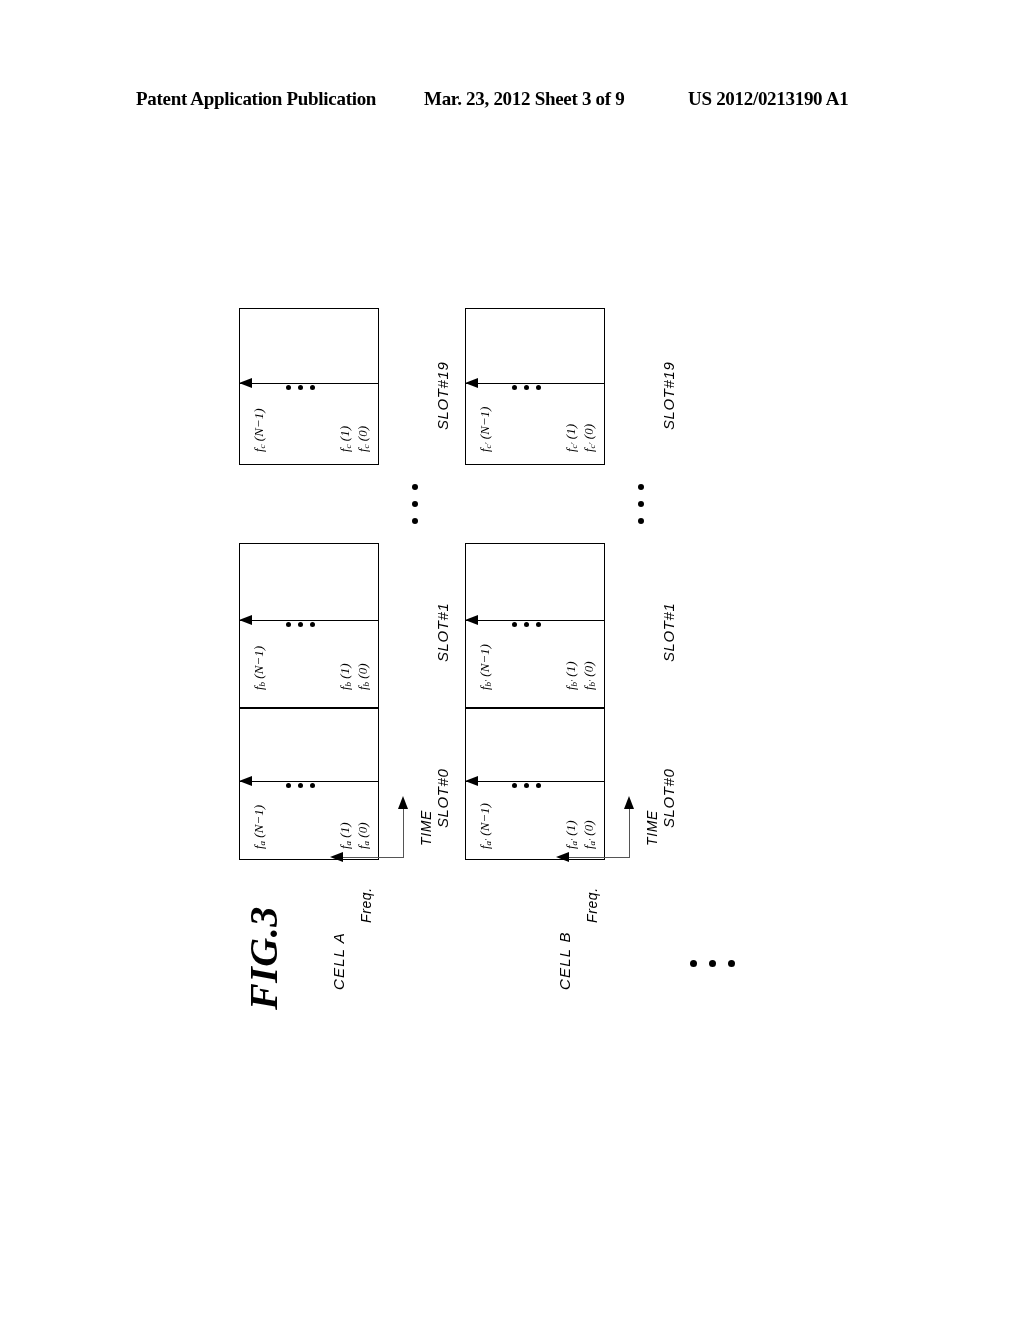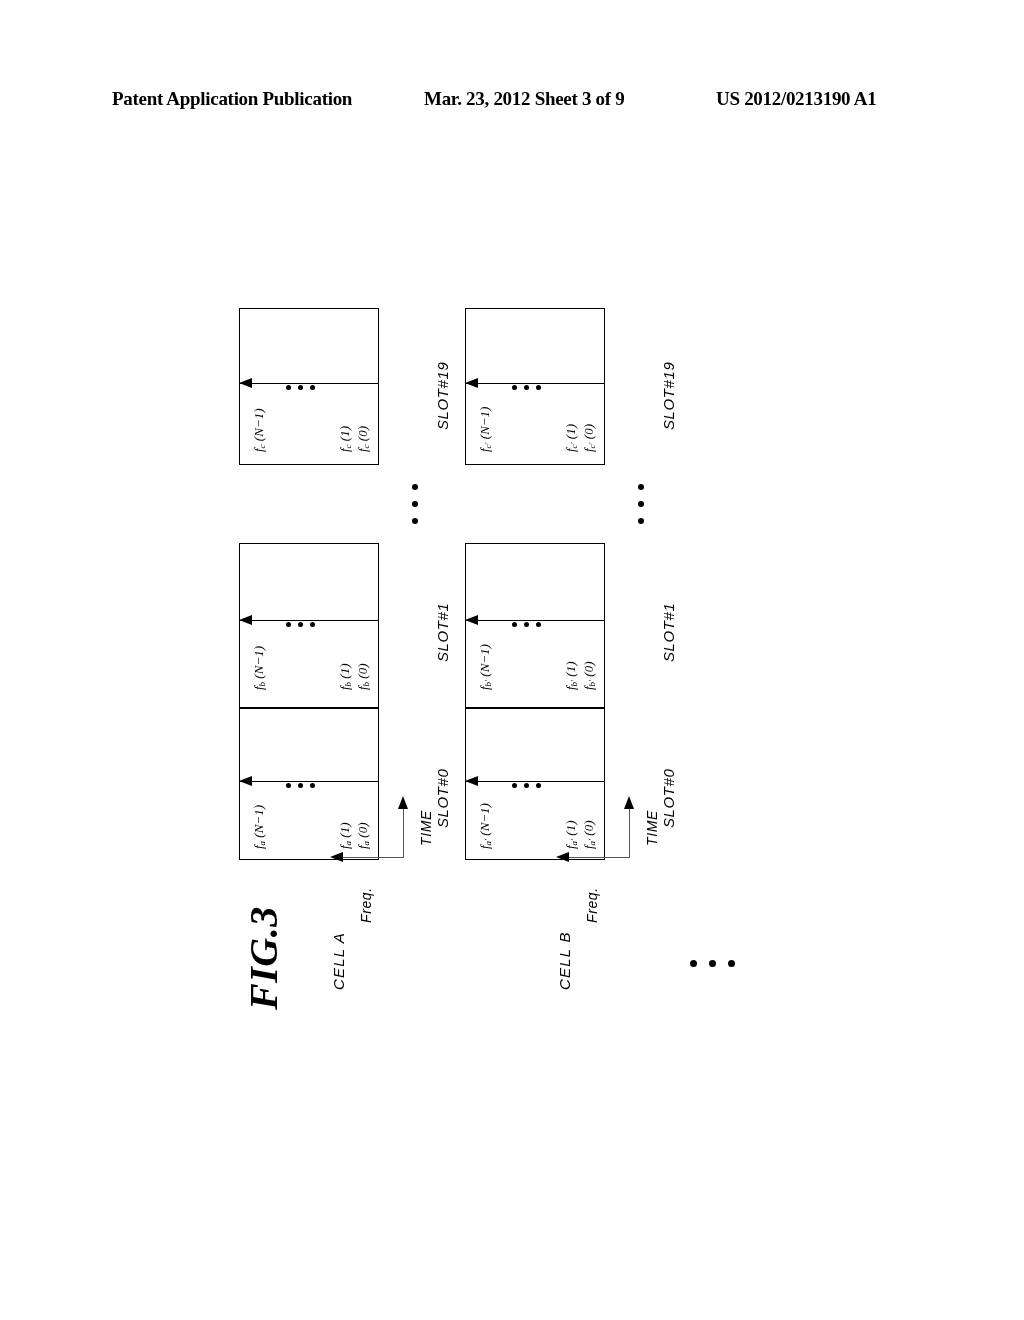--- a/index.html
+++ b/index.html
@@ -24,23 +24,23 @@
     width: 1024px;
     height: 28px;
     display: flex;
     align-items: baseline;
     font-family: "Liberation Serif", serif;
     font-weight: bold;
     font-size: 19px;
     letter-spacing: -0.3px;
     white-space: nowrap;
   }
-  .hdr-left   { position: absolute; left: 112px; }
+  .hdr-left   { position: absolute; left: 136px; }
   .hdr-mid    { position: absolute; left: 424px; }
-  .hdr-right  { position: absolute; left: 716px; }
+  .hdr-right  { position: absolute; left: 688px; }
 
   
   #figure-stage {
     position: absolute;
     left: 0;
     top: 0;
     width: 1024px;
     height: 1320px;
   }
 

